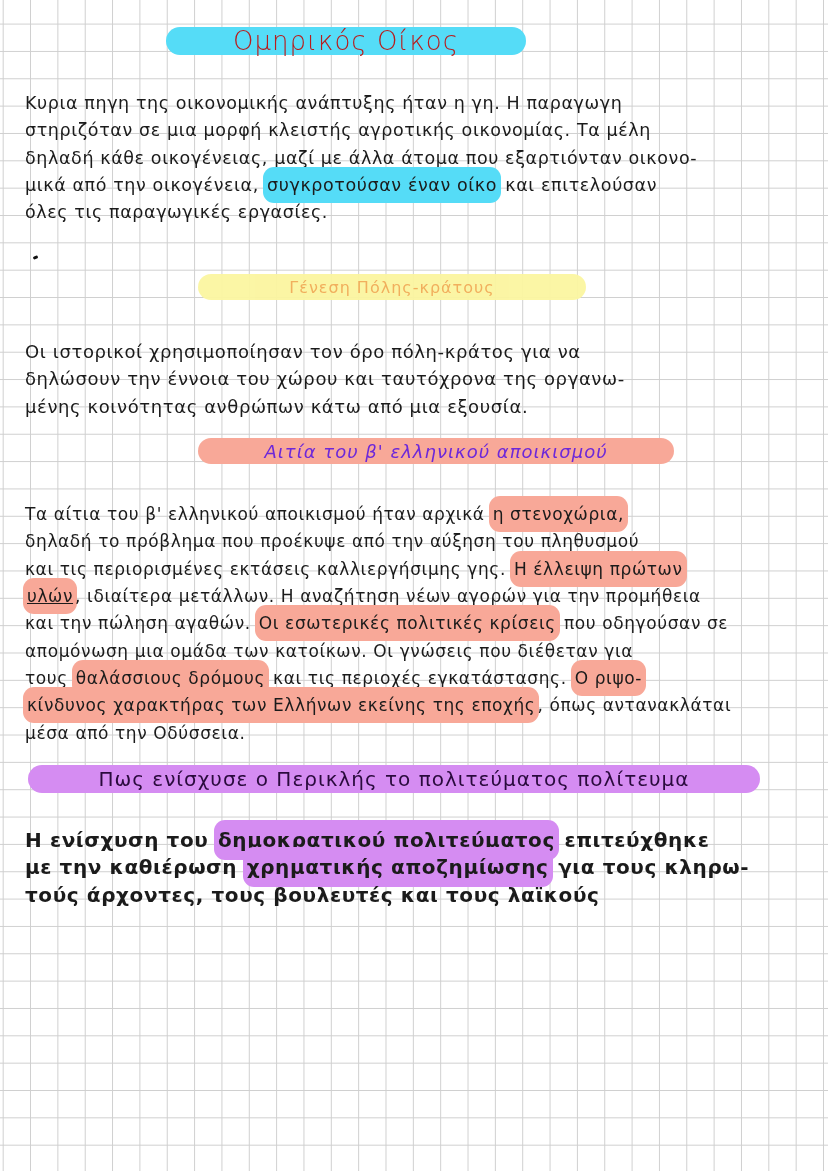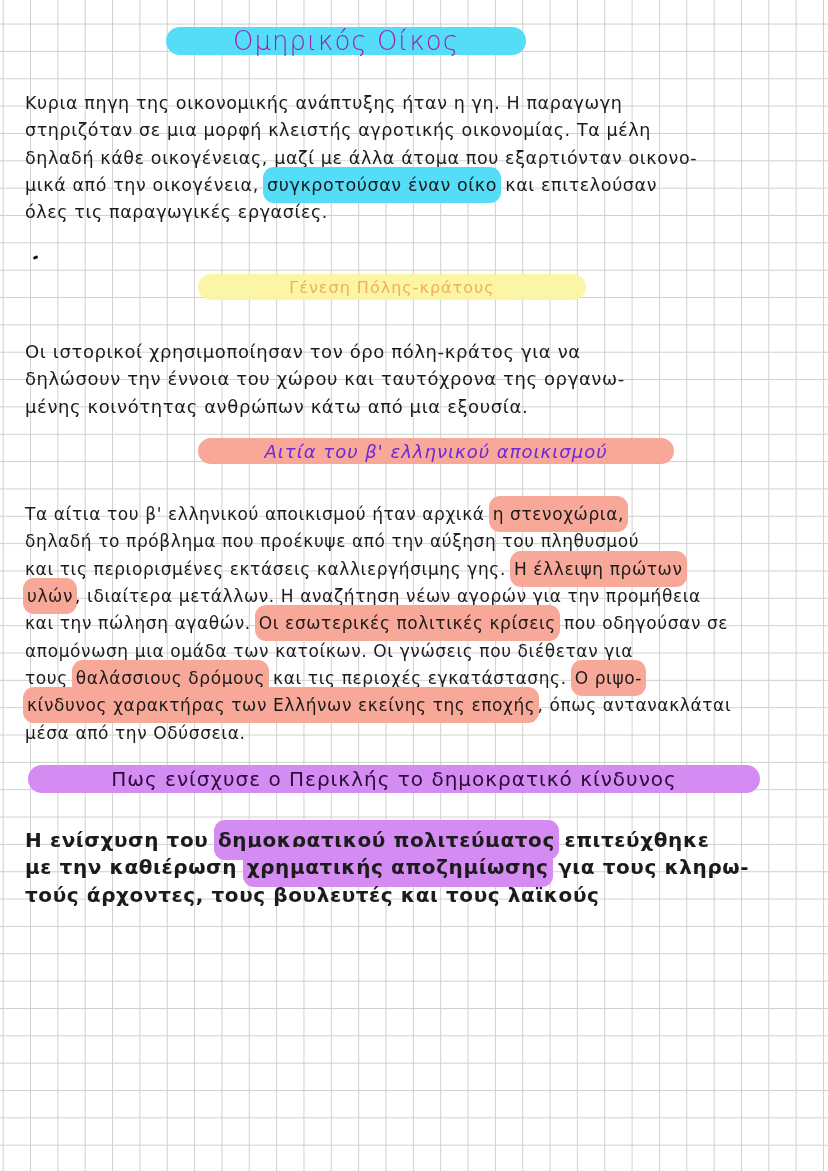--- a/index.html
+++ b/index.html
@@ -83,21 +83,21 @@
       background: #111;
       border-radius: 2px;
       transform: rotate(-20deg);
     }
   </style>
 </head>
 <body>
 
 <div class="page">
 
-  <div class="heading h-cyan" style="background: rgb(85, 220, 247); color: #a21caf;">
+  <div class="heading h-cyan" style="background: rgb(85, 220, 247); color: #b91c1c;">
     <span>Ομηρικός Οίκος</span>
   </div>
   <div class="para p1">
       <span class="line"><span>Κυρια πηγη της οικονομικής ανάπτυξης ήταν η γη. Η παραγωγη</span></span>
       <span class="line"><span>στηριζόταν σε μια μορφή κλειστής αγροτικής οικονομίας. Τα μέλη</span></span>
       <span class="line"><span>δηλαδή κάθε οικογένειας, μαζί με άλλα άτομα που εξαρτιόνταν οικονο-</span></span>
       <span class="line"><span>μικά από την οικογένεια, </span><span class="hl" style="background: rgb(85, 220, 247);">συγκροτούσαν έναν οίκο</span><span> και επιτελούσαν</span></span>
       <span class="line"><span>όλες τις παραγωγικές εργασίες.</span></span>
     </div>
 
@@ -112,30 +112,30 @@
       <span class="line"><span>μένης κοινότητας ανθρώπων κάτω από μια εξουσία.</span></span>
     </div>
 
   <div class="heading h-salmon" style="background: rgb(248, 168, 152); color: #6d28d9; align-items: center;">
     <span>Αιτία του β' ελληνικού αποικισμού</span>
   </div>
   <div class="para p3">
       <span class="line"><span>Τα αίτια του β' ελληνικού αποικισμού ήταν αρχικά </span><span class="hl" style="background: rgb(248, 168, 152);">η στενοχώρια,</span></span>
       <span class="line"><span>δηλαδή το πρόβλημα που προέκυψε από την αύξηση του πληθυσμού</span></span>
       <span class="line"><span>και τις περιορισμένες εκτάσεις καλλιεργήσιμης γης. </span><span class="hl" style="background: rgb(248, 168, 152);">Η έλλειψη πρώτων</span></span>
-      <span class="line"><span class="hl" style="background: rgb(248, 168, 152);">υλών</span><span>, ιδιαίτερα μετάλλων. Η αναζήτηση νέων αγορών για την προμήθεια</span></span>
+      <span class="line"><span class="hl" style="background: rgb(248, 168, 152); text-decoration: underline;">υλών</span><span>, ιδιαίτερα μετάλλων. Η αναζήτηση νέων αγορών για την προμήθεια</span></span>
       <span class="line"><span>και την πώληση αγαθών. </span><span class="hl" style="background: rgb(248, 168, 152);">Οι εσωτερικές πολιτικές κρίσεις</span><span> που οδηγούσαν σε</span></span>
       <span class="line"><span>απομόνωση μια ομάδα των κατοίκων. Οι γνώσεις που διέθεταν για</span></span>
       <span class="line"><span>τους </span><span class="hl" style="background: rgb(248, 168, 152);">θαλάσσιους δρόμους</span><span> και τις περιοχές εγκατάστασης. </span><span class="hl" style="background: rgb(248, 168, 152);">Ο ριψο-</span></span>
       <span class="line"><span class="hl" style="background: rgb(248, 168, 152);">κίνδυνος χαρακτήρας των Ελλήνων εκείνης της εποχής</span><span>, όπως αντανακλάται</span></span>
       <span class="line"><span>μέσα από την Οδύσσεια.</span></span>
     </div>
 
   <div class="heading h-purple" style="background: rgb(213, 140, 242); color: rgb(42, 10, 61);">
-    <span>Πως ενίσχυσε ο Περικλής το δημοκρατικό κίνδυνος</span>
+    <span>Πως ενίσχυσε ο Περικλής το πολιτεύματος πολίτευμα</span>
   </div>
   <div class="para p4">
       <span class="line"><span>Η ενίσχυση του </span><span class="hl" style="background: rgb(213, 140, 242);">δημοκρατικού πολιτεύματος</span><span> επιτεύχθηκε</span></span>
       <span class="line"><span>με την καθιέρωση </span><span class="hl" style="background: rgb(213, 140, 242);">χρηματικής αποζημίωσης</span><span> για τους κληρω-</span></span>
       <span class="line"><span>τούς άρχοντες, τους βουλευτές και τους λαϊκούς</span></span>
     </div>
 
 </div>
 
 </body></html>

